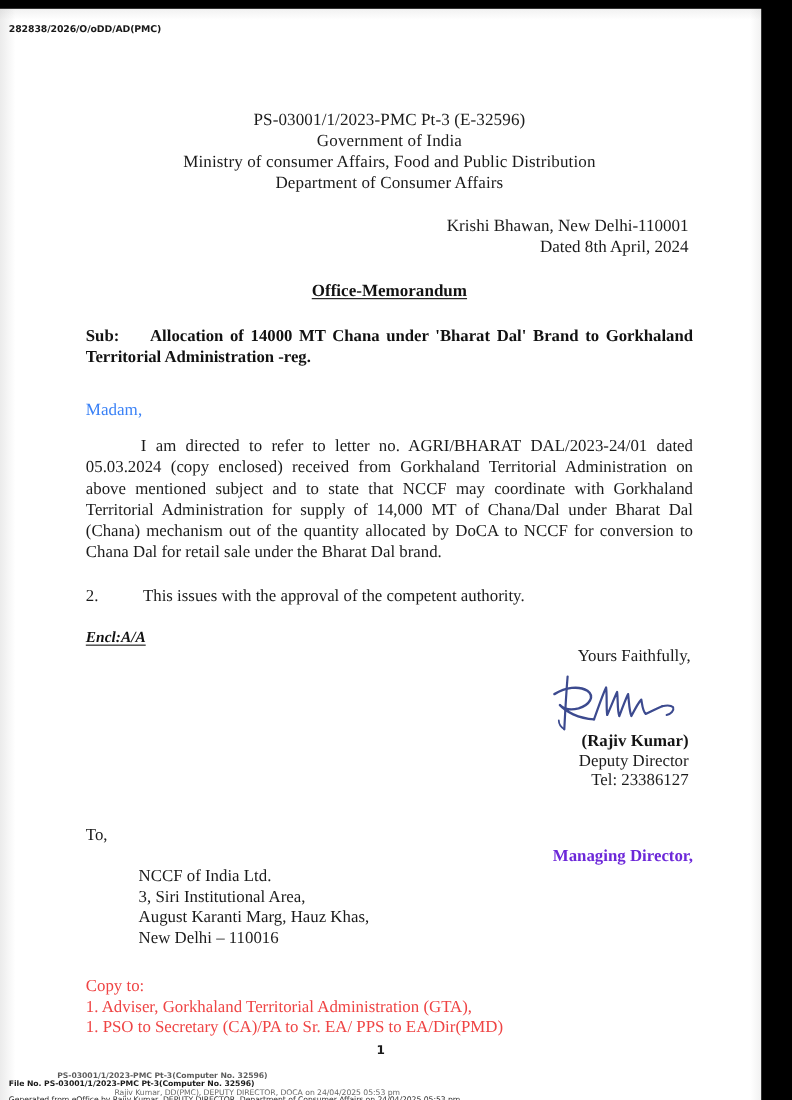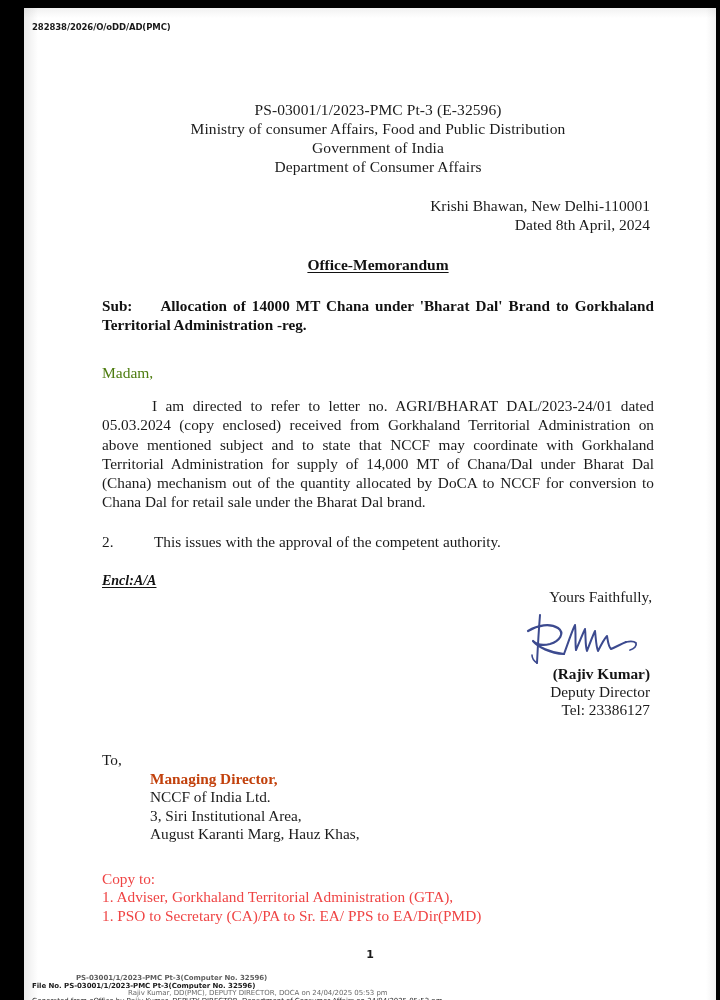--- a/index.html
+++ b/index.html
@@ -12,21 +12,21 @@
     width: 720px;
     height: 1000px;
     position: relative;
     overflow: hidden;
     font-family: "Liberation Serif", serif;
   }
 
   
   #page-sheet {
     position: absolute;
-    left: 24px;
+    left: 0;
     top: 8px;
     width: 692px;
     height: 992px;
     background: #ffffff;
     overflow: hidden;
   }
 
   
   #page-sheet::before {
     content: "";
@@ -101,21 +101,21 @@
     font-weight: bold;
     line-height: 19px;
     color: #121212;
     text-align: justify;
   }
   .subject .sub-label { margin-right: 28px; }
 
   .salutation {
     margin-top: 30px;
     font-size: 15.5px;
-    color: #4d7c0f;
+    color: #3b82f6;
   }
 
   .body-para {
     margin-top: 14px;
     font-size: 15.3px;
     line-height: 19.3px;
     text-align: justify;
     text-indent: 50px;
     color: #1b1b1b;
     font-family: Liberation Serif, serif;
@@ -199,21 +199,21 @@
   }
   .to-body {
     margin-left: 48px;
     margin-top: 1px;
   }
   .to-line {
     font-size: 15.3px;
     line-height: 18.5px;
     color: #1b1b1b;
   }
-  .to-line.bold { font-weight: bold; color: #c2410c; }
+  .to-line.bold { font-weight: bold; color: #6d28d9; text-align: right; }
 
   
   .copy-block { margin-top: 26px; }
   .copy-line {
     font-size: 15.3px;
     line-height: 18.5px;
     color: #ef4444;
   }
 
   
@@ -262,22 +262,22 @@
 <body>
 
 <div id="page-sheet">
 
   <div class="diary-stamp">282838/2026/O/oDD/AD(PMC)</div>
 
   <div class="content">
 
     <div class="hdr-block">
       <div class="hdr-line">PS-03001/1/2023-PMC Pt-3 (E-32596)</div>
+      <div class="hdr-line">Government of India</div>
       <div class="hdr-line">Ministry of consumer Affairs, Food and Public Distribution</div>
-      <div class="hdr-line">Government of India</div>
       <div class="hdr-line">Department of Consumer Affairs</div>
     </div>
 
     <div class="addr-block">
       <div class="addr-line">Krishi Bhawan, New Delhi-110001</div>
       <div class="addr-line">Dated 8th April,  2024</div>
     </div>
 
     <div class="om-title">Office-Memorandum</div>
 
@@ -318,20 +318,21 @@
       <div class="sign-desig">Deputy Director</div>
       <div class="sign-tel">Tel: 23386127</div>
     </div>
 
     <div class="to-label">To,</div>
     <div class="to-body">
       <div class="to-line bold">Managing Director,</div>
       <div class="to-line">NCCF of India Ltd.</div>
       <div class="to-line">3, Siri Institutional Area,</div>
       <div class="to-line">August Karanti Marg, Hauz Khas,</div>
+      <div class="to-line">New Delhi – 110016</div>
     </div>
 
     <div class="copy-block">
       <div class="copy-line">Copy to:</div>
       <div class="copy-line">1. Adviser, Gorkhaland Territorial Administration (GTA),</div>
       <div class="copy-line">1. PSO to Secretary (CA)/PA to Sr. EA/ PPS to EA/Dir(PMD)</div>
     </div>
 
   </div>
 

